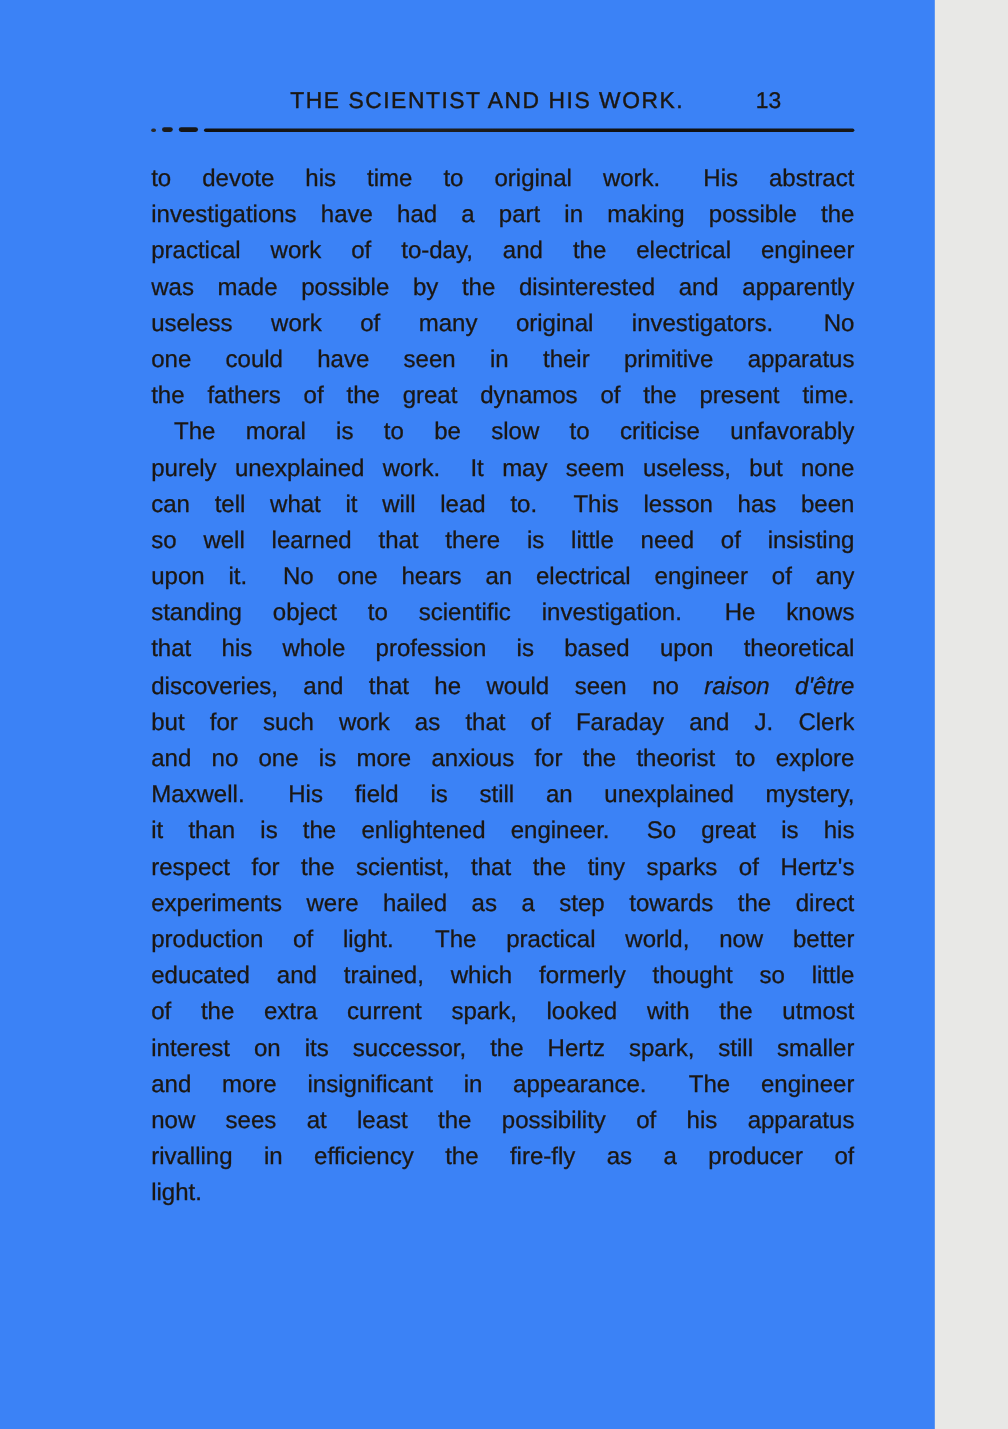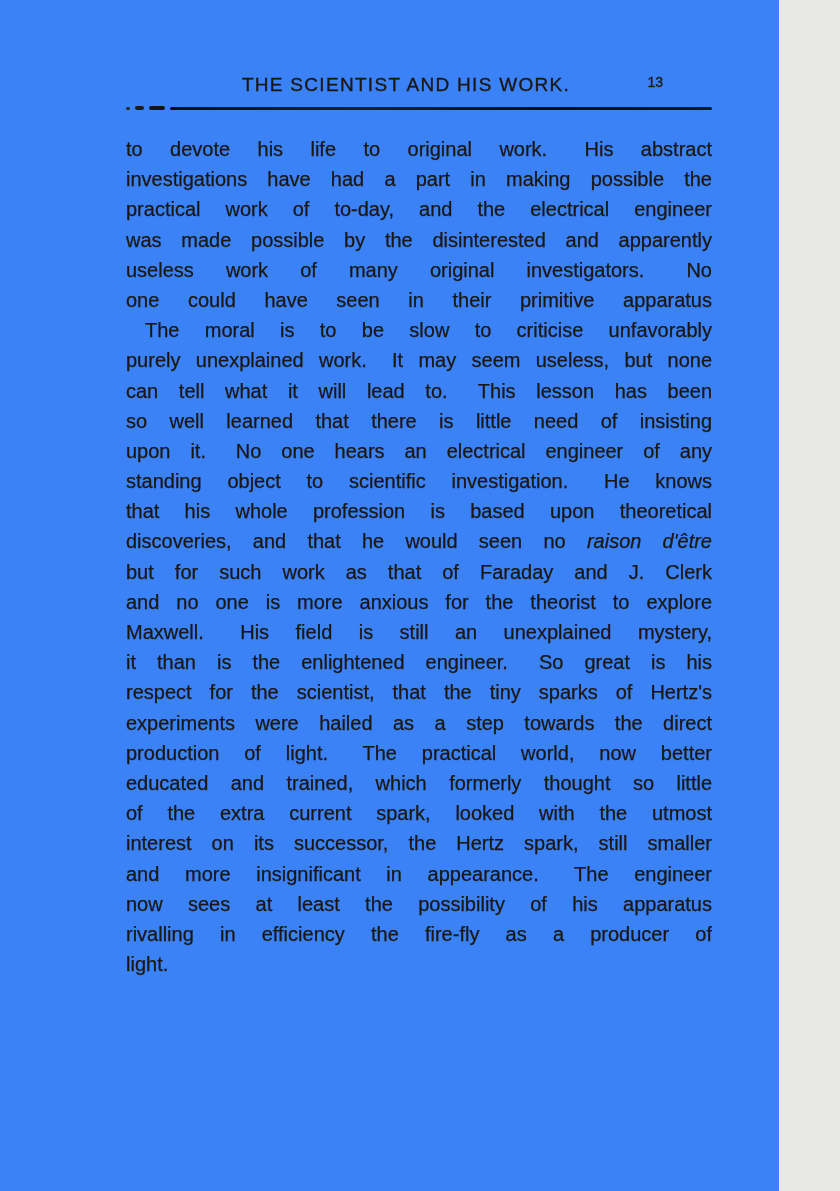--- a/index.html
+++ b/index.html
@@ -25,22 +25,22 @@
     text-align: center;
     transform: translateX(-13px);
     font-size: 19px;
     letter-spacing: 1.3px;
     -webkit-text-stroke: 0.35px #1b1713;
     white-space: nowrap;
   }
   .header-page-number {
     position: absolute;
     top: 74px;
-    right: 116px;
-    font-size: 14px;
+    right: 128px;
+    font-size: 19px;
     -webkit-text-stroke: 0.3px #1b1713;
   }
   
   .rule {
     position: absolute;
     left: 126px;
     top: 105px;
     width: 586px;
     height: 6px;
     display: flex;
@@ -84,26 +84,27 @@
   <div class="header-page-number">13</div>
 
   <div class="rule">
     <span class="d0"></span>
     <span class="d1"></span>
     <span class="d2"></span>
     <span class="bar"></span>
   </div>
 
   <div class="body-block">
-      <div class="line"><span class="seg">to devote his life to original work.  His abstract</span></div>
+      <div class="line"><span class="seg">to devote his time to original work.  His abstract</span></div>
       <div class="line"><span class="seg">investigations have had a part in making possible the</span></div>
       <div class="line"><span class="seg">practical work of to-day, and the electrical engineer</span></div>
       <div class="line"><span class="seg">was made possible by the disinterested and apparently</span></div>
       <div class="line"><span class="seg">useless work of many original investigators.  No</span></div>
       <div class="line"><span class="seg">one could have seen in their primitive apparatus</span></div>
+      <div class="line"><span class="seg">the fathers of the great dynamos of the present time.</span></div>
       <div class="line indent"><span class="seg">The moral is to be slow to criticise unfavorably</span></div>
       <div class="line"><span class="seg">purely unexplained work.  It may seem useless, but none</span></div>
       <div class="line"><span class="seg">can tell what it will lead to.  This lesson has been</span></div>
       <div class="line"><span class="seg">so well learned that there is little need of insisting</span></div>
       <div class="line"><span class="seg">upon it.  No one hears an electrical engineer of any</span></div>
       <div class="line"><span class="seg">standing object to scientific investigation.  He knows</span></div>
       <div class="line"><span class="seg">that his whole profession is based upon theoretical</span></div>
       <div class="line"><span class="seg">discoveries, and that he would seen no </span><span class="seg i">raison d'être</span></div>
       <div class="line"><span class="seg">but for such work as that of Faraday and J. Clerk</span></div>
       <div class="line"><span class="seg">and no one is more anxious for the theorist to explore</span></div>

